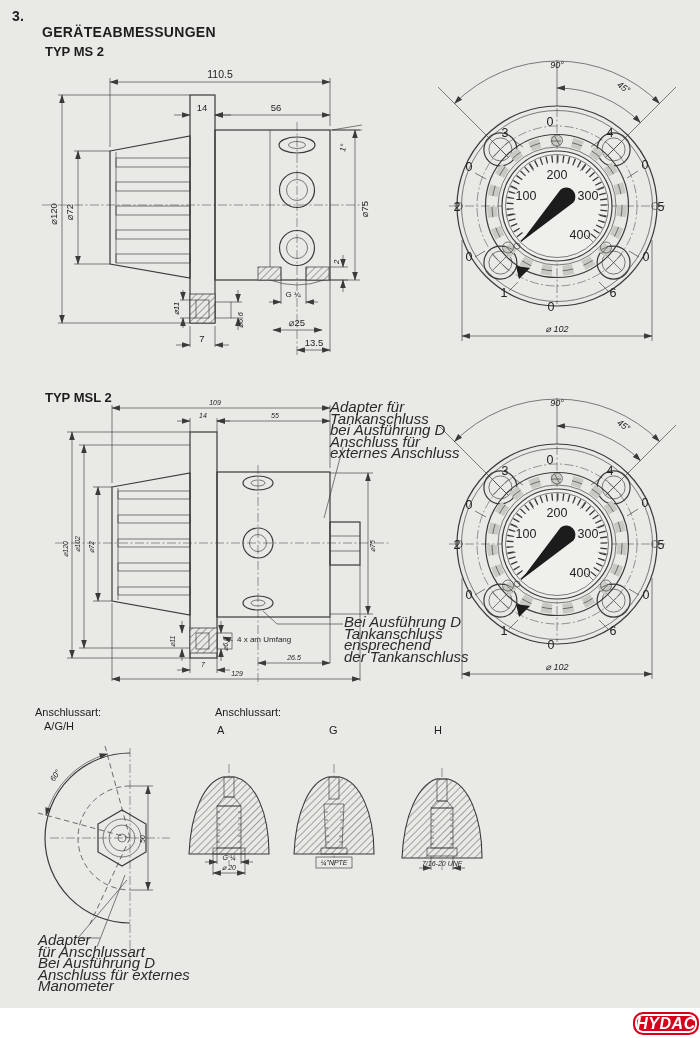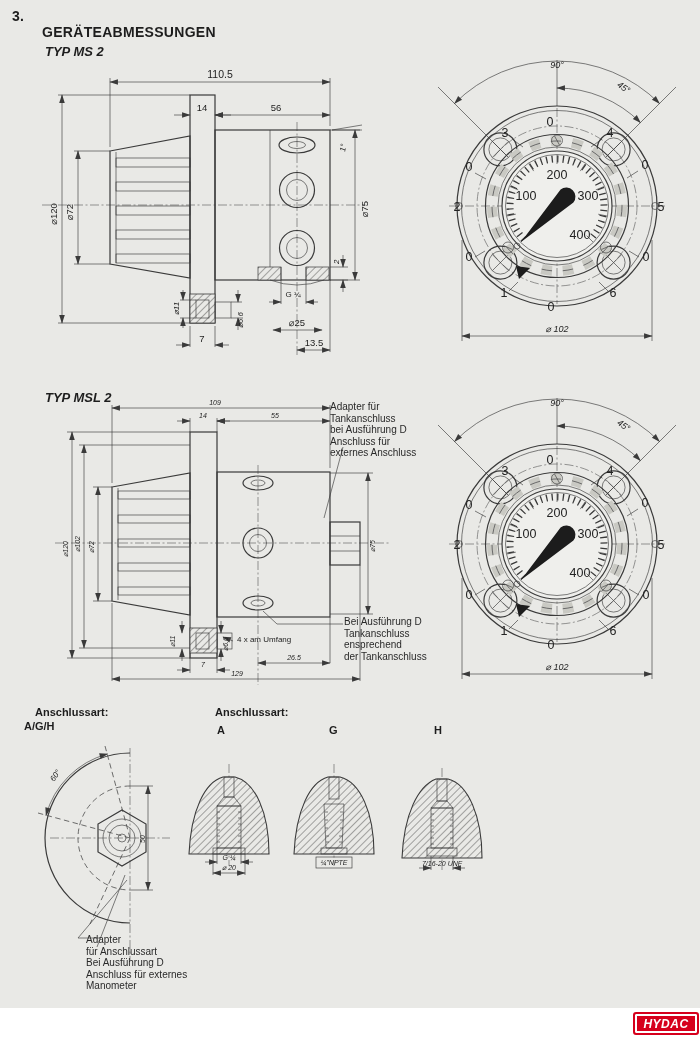--- a/index.html
+++ b/index.html
@@ -1,40 +1,40 @@
 <!DOCTYPE html>
 <html><head>
 <meta charset="utf-8">
 <style>
   html,body{margin:0;padding:0;background:#cfcfcf;}
   .page{position:relative;width:700px;height:1038px;background:#e9e9e6;overflow:hidden;
         font-family:"Liberation Sans",sans-serif;color:#1d1d1d;}
   .abs{position:absolute;}
   .h1{font-size:14px;font-weight:bold;letter-spacing:.3px;}
-  .h2{font-size:13px;font-weight:bold;font-style:italic;}
-  .h3{font-size:11px;font-weight:bold;}
-  .note{font-size:10px;line-height:11.5px;color:#2a2a2a;}
+  .h2{font-size:13px;font-weight:bold;}
+  .h3{font-size:11px;font-weight:normal;}
+  .note{font-size:15px;line-height:11.5px;color:#2a2a2a;font-style:italic;}
   svg{position:absolute;overflow:visible;}
   svg .s{stroke:#3a3a3a;stroke-width:1.2;fill:none;stroke-linejoin:miter;}
   svg .t{stroke:#3a3a3a;stroke-width:.65;fill:none;}
   svg .c{stroke:#555;stroke-width:.6;fill:none;stroke-dasharray:9 2.5 2 2.5;}
   svg .dsh{stroke:#4a4a4a;stroke-width:.8;fill:none;stroke-dasharray:5.5 3.5;}
   svg text{font-family:"Liberation Sans",sans-serif;fill:#232323;}
   .tx7{font-size:7px;font-style:italic;}
   .tx8{font-size:8px;}
   .tx8i{font-size:8px;font-style:italic;}
   .tx9{font-size:9.5px;}
   .tx9i{font-size:9px;font-style:italic;}
   .tx10{font-size:10.5px;}
   .txD{font-size:12.5px;}
   .footer-strip{position:absolute;left:0;top:1008px;width:700px;height:30px;background:#ffffff;}
   .logo{position:absolute;left:633px;top:1012px;width:62px;height:19px;background:#d6001c;
-        border-radius:3px;box-shadow:inset 0 0 0 2px #fff;border:2px solid #d6001c;
+        border-radius:10px;box-shadow:inset 0 0 0 2px #fff;border:2px solid #d6001c;
         display:flex;align-items:center;justify-content:center;
-        color:#fff;font-weight:bold;font-size:12px;letter-spacing:.5px;font-style:italic;}
+        color:#fff;font-weight:bold;font-size:16px;letter-spacing:.5px;font-style:italic;}
 </style>
 </head>
 <body>
 
 <div class="page">
 
   <div class="abs h1" style="left:12px;top:8px;">3.</div>
   <div class="abs h1" style="left:42px;top:8px;margin-top:16px;">GERÄTEABMESSUNGEN</div>
 
   <div class="abs h2" style="left:45px;top:44px;">TYP MS 2</div>
@@ -483,21 +483,21 @@
     <div>externes Anschluss</div>
   </div>
   <div class="abs note" style="left:344px;top:616px;">
     <div>Bei Ausführung D</div>
     <div>Tankanschluss</div>
     <div>ensprechend</div>
     <div>der Tankanschluss</div>
   </div>
 
   <div class="abs h3" style="left:35px;top:706px;">Anschlussart:</div>
-  <div class="abs h3" style="left:24px;top:720px;">A/G/H</div>
+  <div class="abs h3" style="left:44px;top:720px;">A/G/H</div>
   <div class="abs h3" style="left:215px;top:706px;">Anschlussart:</div>
   <div class="abs h3" style="left:217px;top:724px;">A</div>
   <div class="abs h3" style="left:329px;top:724px;">G</div>
   <div class="abs h3" style="left:434px;top:724px;">H</div>
 
   <svg style="left:20px;top:740px;" width="160" height="230" viewBox="0 0 160 230">
     <path class="c" d="M 110 8 V 220 M 30 98 H 150"></path>
     <path class="s" d="M 110 13 A 85 85 0 0 0 110 183"></path>
     <path class="dsh" d="M 110 46 A 52 52 0 0 0 110 150"></path>
     <path class="dsh" d="M 110 98 L 85 6 M 110 98 L 18 73 M 110 98 L 70 184"></path>
@@ -577,21 +577,21 @@
     <g class="t">
       <path d="M 35 48 h 3 M 35 54 h 3 M 35 60 h 3 M 35 66 h 3 M 35 72 h 3 M 35 78 h 3"></path>
       <path d="M 54 48 h 3 M 54 54 h 3 M 54 60 h 3 M 54 66 h 3 M 54 72 h 3 M 54 78 h 3"></path>
     </g>
     <path class="t" d="M 35 90 V 104 M 57 90 V 104"></path>
     <line class="t" x1="23" y1="102" x2="35" y2="102" marker-end="url(#mA)"></line>
     <line class="t" x1="57" y1="102" x2="69" y2="102" marker-start="url(#mA)"></line>
     <text class="tx7" x="46" y="100" text-anchor="middle">7/16-20 UNF</text>
   </svg>
 
-  <div class="abs note" style="left:38px;top:934px;margin-left:48px;">
+  <div class="abs note" style="left:38px;top:934px;">
     <div>Adapter</div>
     <div>für Anschlussart</div>
     <div>Bei Ausführung D</div>
     <div>Anschluss für externes</div>
     <div>Manometer</div>
   </div>
   <svg style="left:70px;top:878px;" width="80" height="64" viewBox="0 0 80 64">
     <path class="t" d="M 8 60 L 57 2"></path>
     <path class="t" d="M 8 60 H 30"></path>
   </svg>

